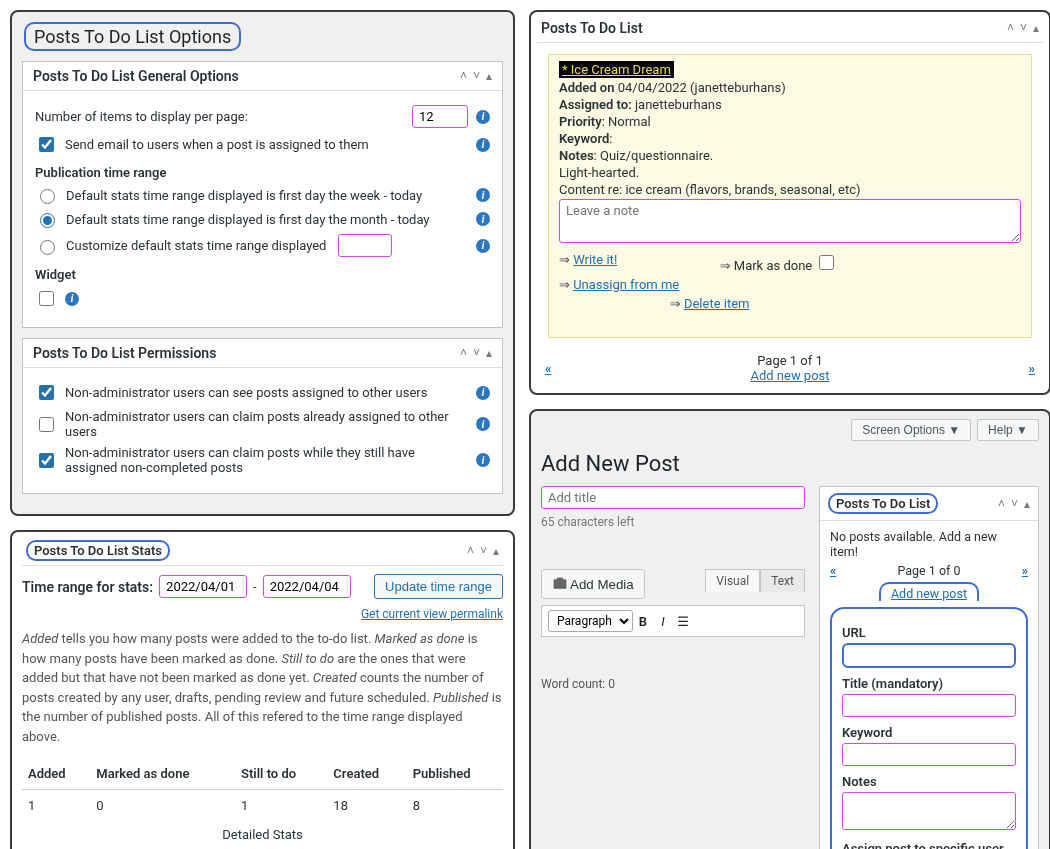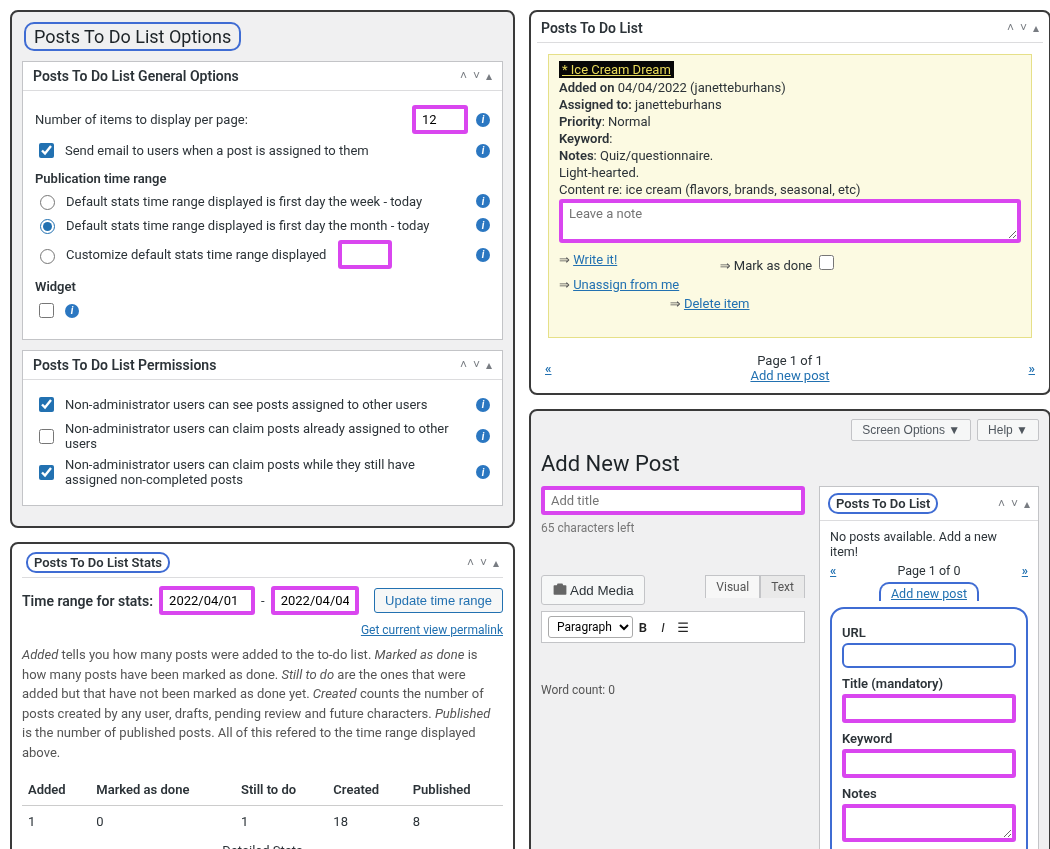--- a/index.html
+++ b/index.html
@@ -62,21 +62,21 @@
   .handle-actions span { cursor: pointer; font-size: 12px; }
   .row { display: flex; align-items: center; gap: 8px; margin: 6px 0; }
   .row-label { flex: 1; }
   .info-icon {
     width: 14px; height: 14px; border-radius: 50%;
     background: #2b77c1; color: #fff; font-size: 10px;
     display: inline-flex; align-items: center; justify-content: center;
     font-weight: bold; font-style: italic;
   }
   input[type="text"], input[type="number"], textarea, select {
-    border: 4px solid #d946ef;
+    border: 1px solid #d946ef;
     border-radius: 3px;
     padding: 3px 6px;
     font-family: inherit;
     font-size: 13px;
     background: #fff;
   }
   input[type="checkbox"], input[type="radio"] {
     width: 15px; height: 15px;
     accent-color: #2271b1;
   }
@@ -278,32 +278,32 @@
         <div class="handle-actions">
           <span>˄</span>
           <span>˅</span>
           <span>▴</span>
         </div>
       </div>
       <div style="border-top:1px solid #dcdcde"></div>
 
       <div class="stats-bar">
         <strong>Time range for stats:</strong>
-        <input type="text" style="width: 96px;" value="2022/04/01">
+        <input type="text" style="width: 88px;" value="2022/04/01">
         <span>-</span>
         <input type="text" style="width: 88px;" value="2022/04/04">
         <button class="btn" style="margin-left:auto">Update time range</button>
       </div>
       <a class="small-link">Get current view permalink</a>
 
       <p class="desc">
         <i>Added</i><span> tells you how many posts were added to the to-do list. </span>
         <i>Marked as done</i><span> is how many posts have been marked as done. </span>
         <i>Still to do</i><span> are the ones that were added but that have not been marked as done yet. </span>
-        <i>Created</i><span> counts the number of posts created by any user, drafts, pending review and future characters. </span>
+        <i>Created</i><span> counts the number of posts created by any user, drafts, pending review and future scheduled. </span>
         <i>Published</i><span> is the number of published posts. All of this refered to the time range displayed above.</span>
       </p>
 
       <table>
         <thead>
             <tr>
           <th>Added</th>
           <th>Marked as done</th>
           <th>Still to do</th>
           <th>Created</th>

